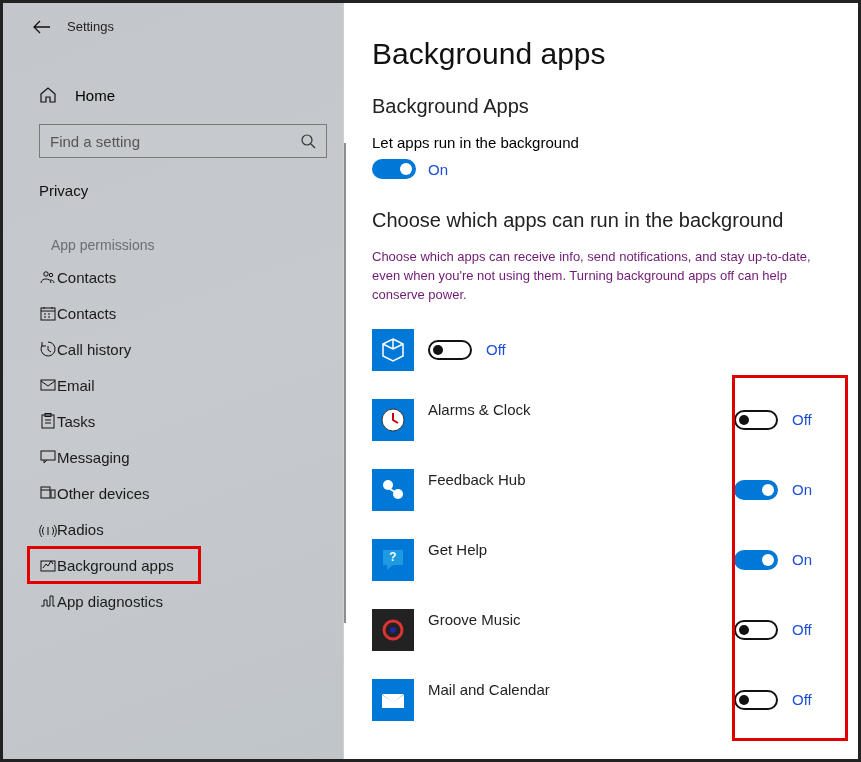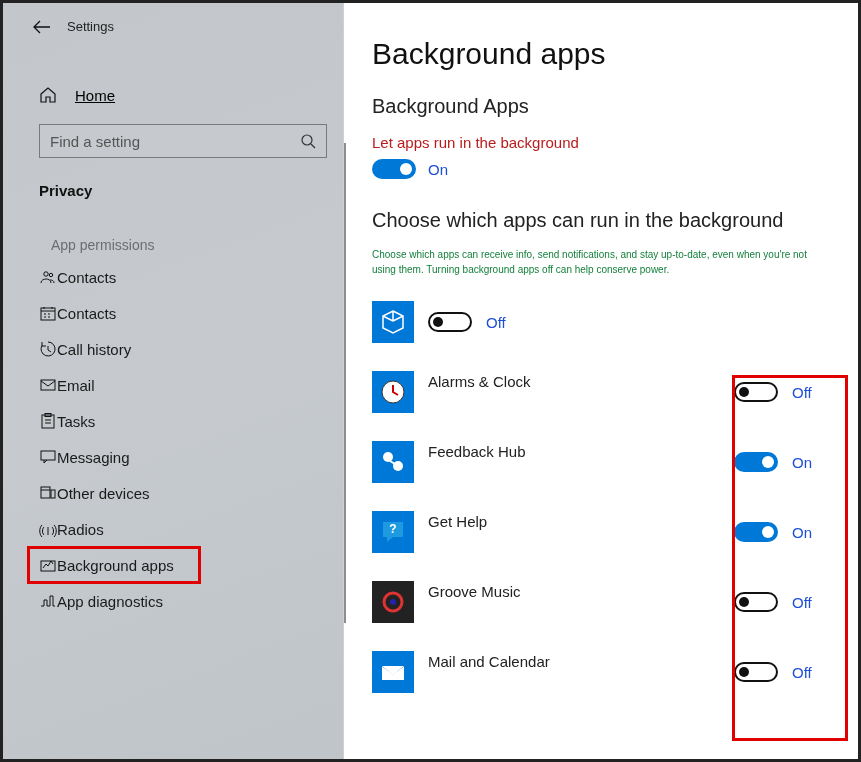--- a/index.html
+++ b/index.html
@@ -8,54 +8,54 @@
     width: 861px; height: 762px; border: 3px solid #222; background: #fff;
     display: flex; position: relative; overflow: hidden;
   }
   .sidebar {
     width: 340px; height: 100%; background: linear-gradient(160deg, #c3c7cb 0%, #c6cace 50%, #c0c5c9 100%);
     padding: 16px 0 0 0; position: relative;
   }
   .sb-top { display: flex; align-items: center; padding: 0 0 18px 30px; gap: 16px; }
   .back-icon svg { display:block; }
   .sb-title { font-size: 13px; color: #222; }
-  .sb-home { display: flex; align-items: center; gap: 18px; padding: 10px 0 10px 36px; font-size: 15px; text-decoration: underline; }
+  .sb-home { display: flex; align-items: center; gap: 18px; padding: 10px 0 10px 36px; font-size: 15px; }
   .home-icon { width: 18px; height: 18px; }
   .search-wrap { padding: 10px 18px 10px 36px; }
   .search-box {
     width: 288px; height: 34px; border: 1px solid #7a7a7a; background: #c6cace;
     display: flex; align-items: center; padding: 0 10px; justify-content: space-between;
   }
   .search-box input {
     border: none; background: transparent; font-size: 15px; color: #555; outline: none; width: 230px;
   }
   .search-box input::placeholder { color: #555; }
-  .sb-heading { padding: 14px 0 10px 36px; font-size: 15px; font-weight: 700; color: #111; }
+  .sb-heading { padding: 14px 0 10px 36px; font-size: 15px; font-weight: 400; color: #111; }
   .sb-subheading { padding: 28px 0 6px 48px; font-size: 14px; color: #6a6e72; }
   .nav-item {
     display: flex; align-items: center; padding: 9px 0 9px 36px;
     font-size: 15px; color: #1a1a1a; cursor: pointer;
   }
   .nav-item .nicon { width: 18px; height: 18px; display:flex; align-items:center; justify-content:center; }
   .nav-item.selected { position: relative; }
   .highlight-sidebar {
     position: absolute; left: 24px; width: 174px; height: 38px;
     border: 3px solid #e00000; pointer-events: none;
   }
   .main {
     flex: 1; height: 100%; background: #fff; padding: 34px 24px 0 28px; position: relative;
     border-left: 1px solid #d0d0d0;
   }
   .vscroll-track {
     position:absolute; left:0; top:140px; width:2px; height:480px; background:#8d8d8d;
   }
   .pg-title { font-size: 30px; font-weight: 400; color: #111; margin-bottom: 24px; }
   .pg-sub { font-size: 20px; color: #222; margin-bottom: 16px; }
-  .pg-text { font-size: 15px; color: #b91c1c; margin-bottom: 8px; }
-  .pg-desc { font-size: 10px; color: #15803d; line-height: 1.45; margin-bottom: 18px; max-width: 460px;}
+  .pg-text { font-size: 15px; color: #000000; margin-bottom: 8px; }
+  .pg-desc { font-size: 13px; color: #701a75; line-height: 1.45; margin-bottom: 18px; max-width: 460px;}
   .master-row { display: flex; align-items: center; gap: 12px; margin-bottom: 30px; }
   .toggle {
     width: 44px; height: 20px; border-radius: 10px; position: relative; cursor:pointer;
   }
   .toggle.on { background: #0078d7; }
   .toggle.off { background: transparent; border: 2px solid #111; }
   .toggle .knob {
     position: absolute; width: 12px; height: 12px; border-radius: 50%; top: 50%; transform: translateY(-50%);
   }
   .toggle.on .knob { background: #fff; right: 4px; }

